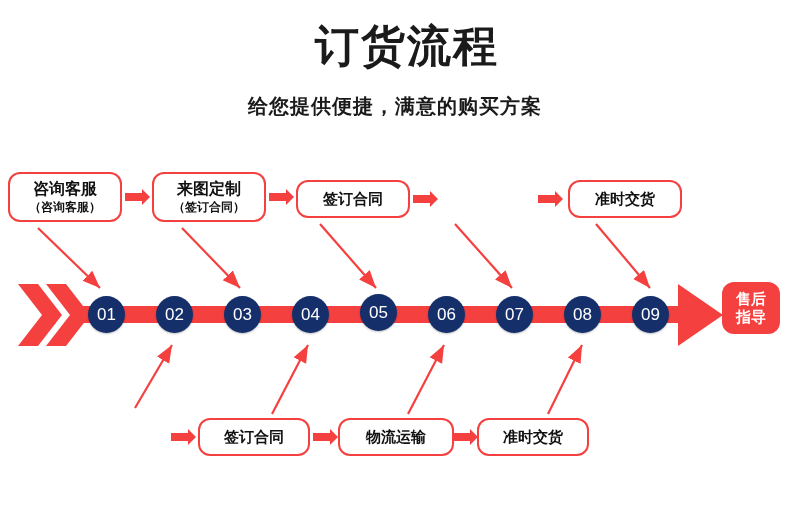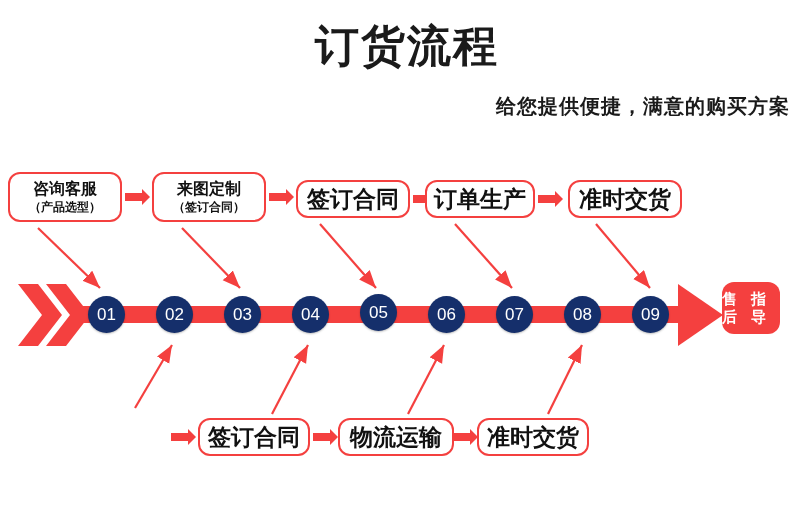--- a/index.html
+++ b/index.html
@@ -10,35 +10,35 @@
   }
   #stage{position:relative;width:790px;height:519px;}
 
   
   .title{
     position:absolute;left:12px;top:18px;width:790px;text-align:center;
     font-size:44px;line-height:56px;font-weight:bold;color:#1a1a1a;
     letter-spacing:2px;
   }
   .subtitle{
-    position:absolute;left:0;top:92px;width:790px;text-align:right;
+    position:absolute;left:0;top:92px;width:790px;text-align:center;
     font-size:20px;line-height:28px;font-weight:bold;color:#1a1a1a;
     letter-spacing:1px;
   }
 
   
   .pbox{
     position:absolute;box-sizing:border-box;
     border:2px solid #f4403f;border-radius:12px;background:#ffffff;
     display:flex;flex-direction:column;align-items:center;justify-content:center;
     color:#111111;
   }
   .pbox .l1{font-size:16px;line-height:20px;font-weight:bold;white-space:nowrap;}
   .pbox .l2{font-size:12px;line-height:16px;font-weight:bold;white-space:nowrap;}
-  .pbox.single .l1{font-size:23px;}
+  .pbox.single .l1{font-size:15px;}
 
   
   .hconn{position:absolute;height:8px;background:#f4403f;}
   .hconn:after{
     content:"";position:absolute;right:-7px;top:-4px;
     width:0;height:0;border-top:8px solid transparent;
     border-bottom:8px solid transparent;border-left:8px solid #f4403f;
   }
 
   
@@ -52,55 +52,52 @@
   .node{
     position:absolute;width:37px;height:37px;border-radius:50%;
     background:#152f6b;color:#ffffff;
     display:flex;align-items:center;justify-content:center;
     font-size:17px;font-weight:normal;letter-spacing:0px;
     box-shadow:0 1px 2px rgba(0,0,0,.25);
   }
   .endbadge{
     position:absolute;left:722px;top:282px;width:58px;height:52px;
     border-radius:12px;background:#f4403f;color:#ffffff;
-    display:flex;align-items:center;justify-content:center;
+    display:flex;flex-direction:column;align-items:center;justify-content:center;
     font-size:15px;line-height:18px;font-weight:bold;
   }
 
   
   .diag{position:absolute;left:0;top:0;width:790px;height:519px;pointer-events:none;}
 </style>
 </head>
 <body>
 
 <div id="stage">
 
   <div class="title">订货流程</div>
   <div class="subtitle">给您提供便捷，满意的购买方案</div>
 
   <div class="pbox" style="left:8px;top:172px;width:114px;height:50px;">
     <span class="l1">咨询客服</span>
-    <span class="l2">（产品选型）</span>
+    <span class="l2">（咨询客服）</span>
   </div>
   <div class="hconn" style="left:125px;top:193px;width:18px;"></div>
 
   <div class="pbox" style="left:152px;top:172px;width:114px;height:50px;">
     <span class="l1">来图定制</span>
     <span class="l2">（签订合同）</span>
   </div>
   <div class="hconn" style="left:269px;top:193px;width:18px;"></div>
 
   <div class="pbox single" style="left:296px;top:180px;width:114px;height:38px;">
     <span class="l1">签订合同</span>
   </div>
   <div class="hconn" style="left:413px;top:195px;width:18px;"></div>
 
-  <div class="pbox single" style="left:425px;top:180px;width:110px;height:38px;">
-    <span class="l1">订单生产</span>
-  </div>
   <div class="hconn" style="left:538px;top:195px;width:18px;"></div>
 
   <div class="pbox single" style="left:568px;top:180px;width:114px;height:38px;">
     <span class="l1">准时交货</span>
   </div>
 
   <div class="hconn" style="left:171px;top:433px;width:18px;"></div>
 
   <div class="pbox single" style="left:198px;top:418px;width:112px;height:38px;">
     <span class="l1">签订合同</span>

